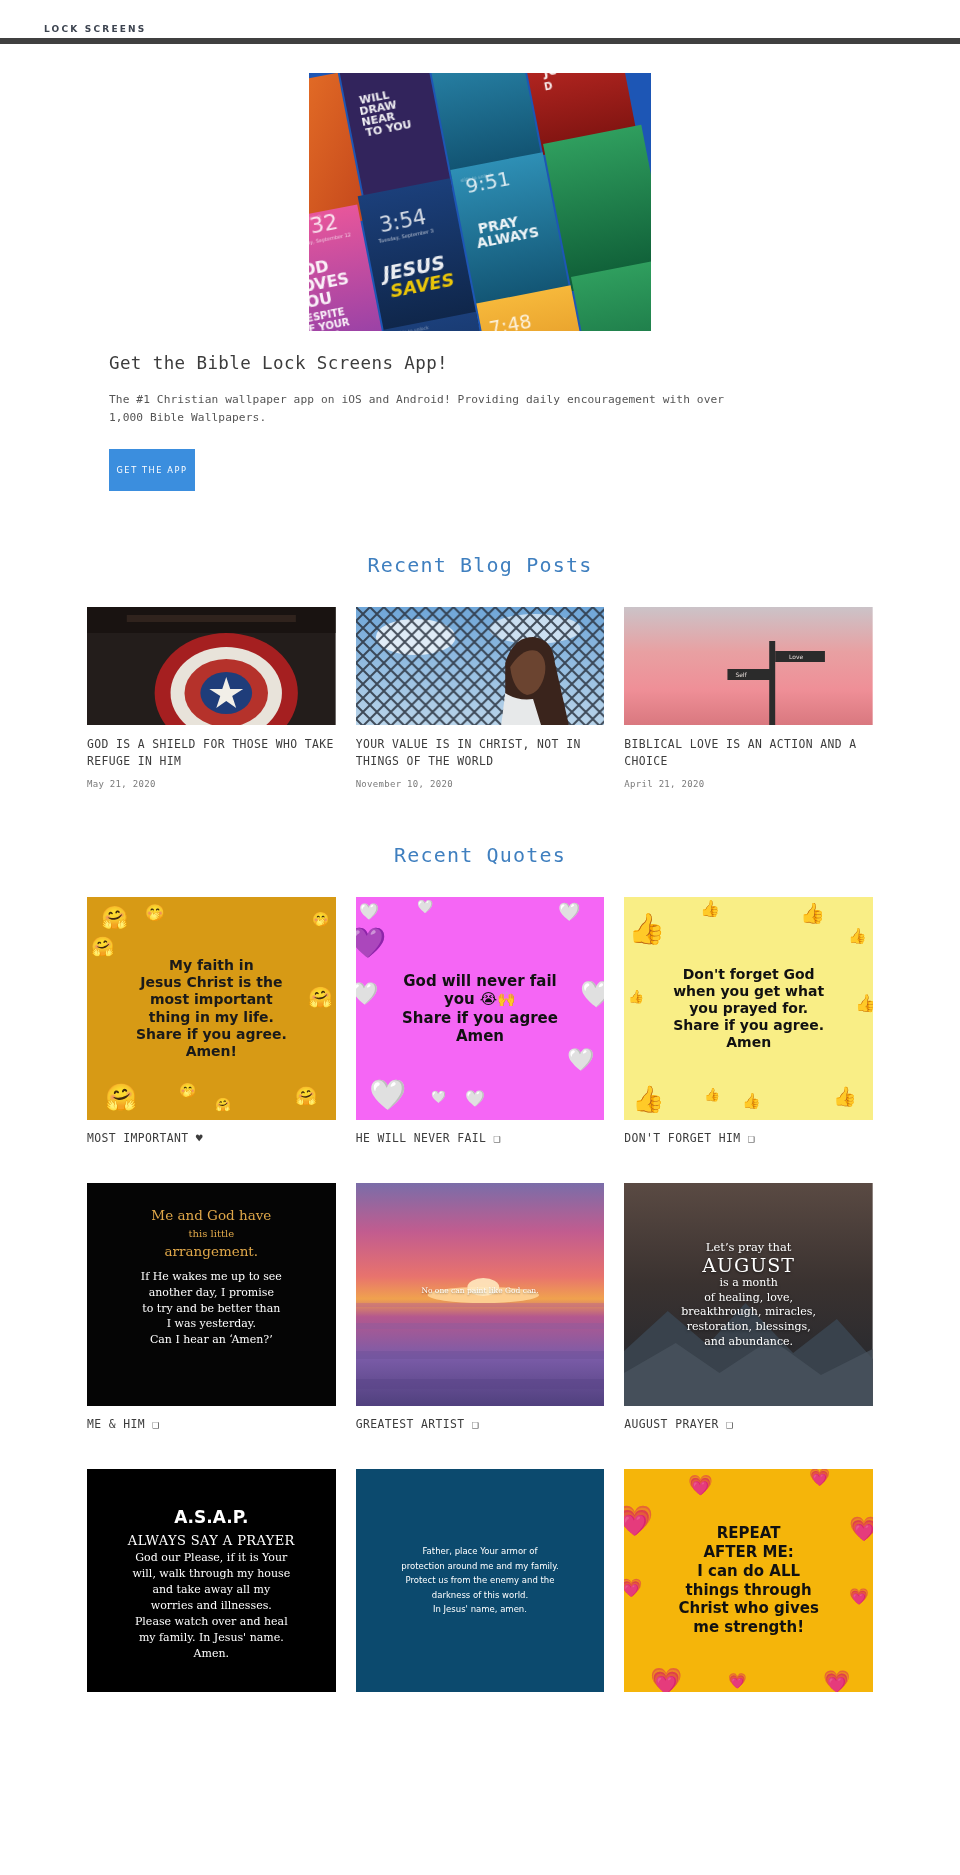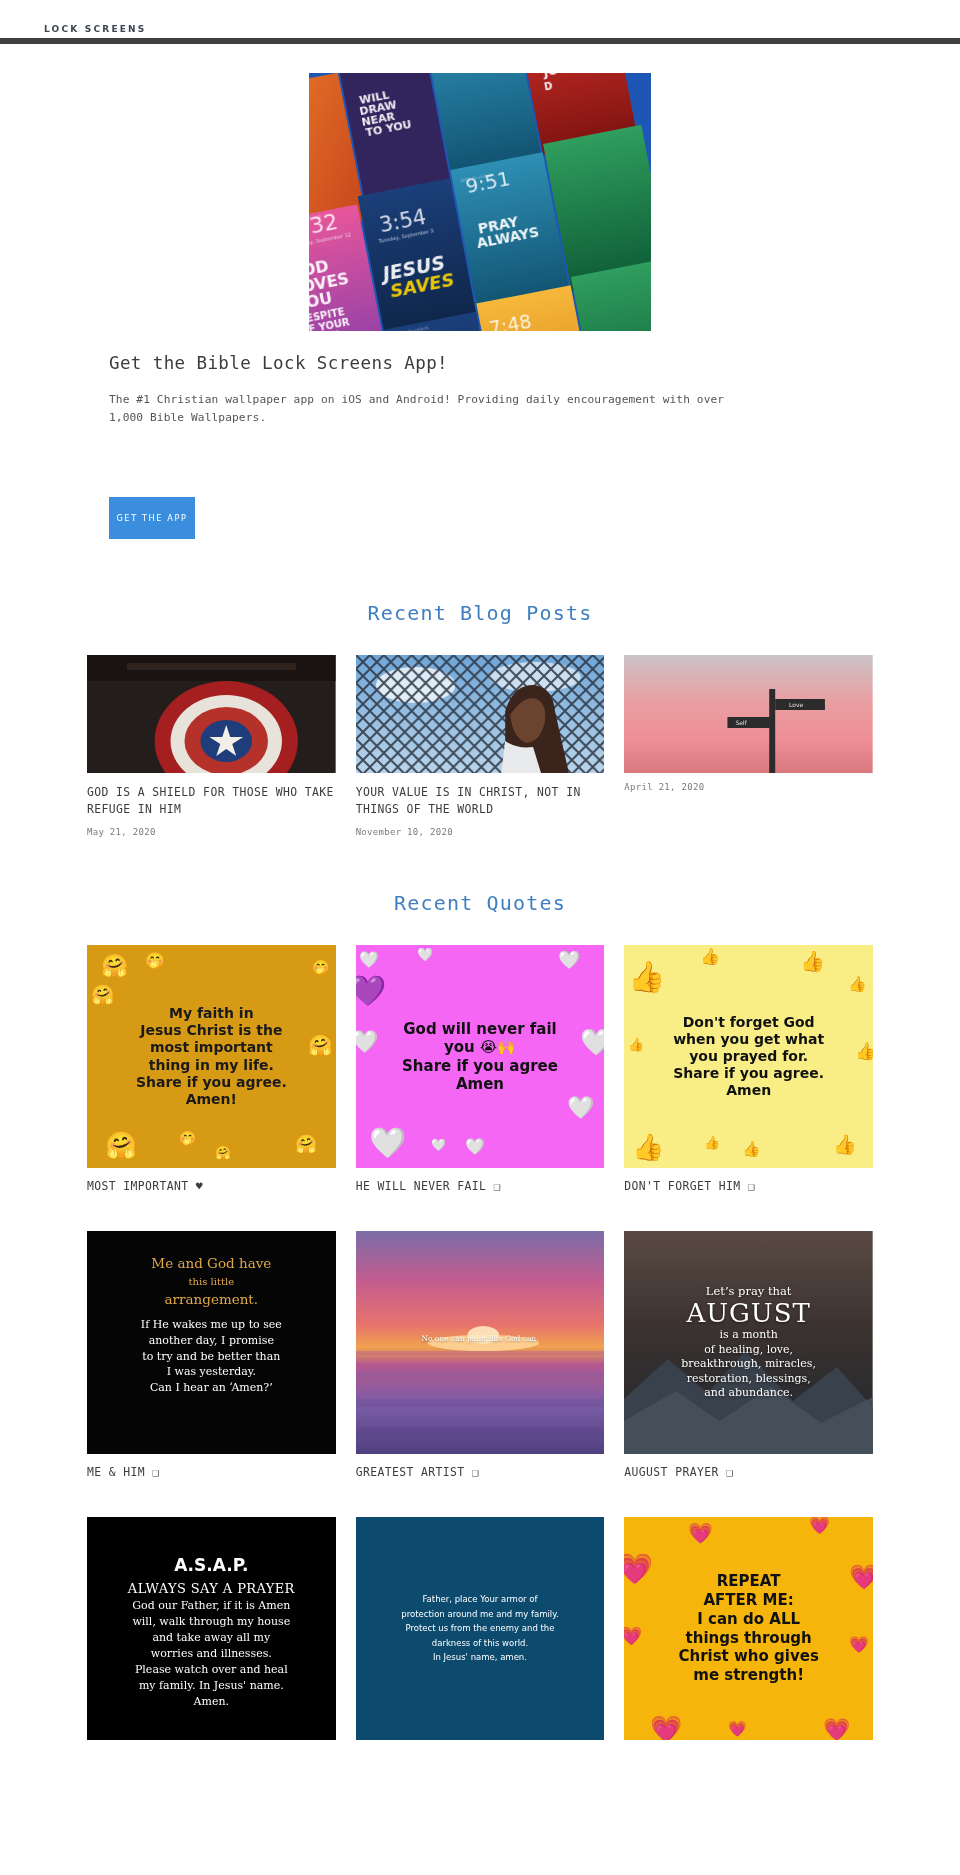--- a/index.html
+++ b/index.html
@@ -75,21 +75,20 @@
     height: 42px;
     background: #3b8ede;
     color: #ffffff;
     font-size: 8.2px;
     letter-spacing: 1.6px;
     line-height: 1.55;
     border: none;
     cursor: pointer;
     font-family: "DejaVu Sans", "Liberation Sans", sans-serif;
     padding: 0 6px;
-    margin-top: 48px;
   }
 
   
   .section-title {
     text-align: center;
     color: #3f7fbf;
     font-size: 20px;
     font-weight: 400;
     letter-spacing: 1.2px;
   }
@@ -326,20 +325,21 @@
           </linearGradient>
         </defs>
         <rect width="250" height="118" fill="url(#sunset)"></rect>
         <rect x="146" y="34" width="6" height="84" fill="#2b2b2b"></rect>
         <rect x="152" y="44" width="50" height="11" fill="#2b2b2b"></rect>
         <rect x="104" y="62" width="44" height="11" fill="#2b2b2b"></rect>
         <text x="166" y="52" font-size="6" fill="#e8e0dd" font-family="DejaVu Sans, sans-serif">Love</text>
         <text x="112" y="70" font-size="6" fill="#e8e0dd" font-family="DejaVu Sans, sans-serif">Self</text>
       </svg>
     </div>
+    <div class="blog-title">BIBLICAL LOVE IS AN ACTION AND A CHOICE</div>
     <div class="blog-date">April 21, 2020</div>
   </a>
 </div>
 
 <h2 class="section-title sec-quote">Recent Quotes</h2>
 
 <div class="grid quote-grid">
 
   <div class="quote-card">
     <div class="quote-img" style="background:#d79a15">
@@ -463,37 +463,37 @@
             <stop offset="45%" stop-color="#3a3230"></stop>
             <stop offset="100%" stop-color="#20262e"></stop>
           </linearGradient>
         </defs>
         <rect width="250" height="223" fill="url(#mtnSky)"></rect>
         <path d="M0 168 L44 128 L84 162 L122 120 L170 170 L214 136 L250 176 L250 223 L0 223 Z" fill="#39424c"></path>
         <path d="M0 190 L52 160 L96 190 L148 156 L198 192 L250 166 L250 223 L0 223 Z" fill="#4a545f" opacity="0.75"></path>
       </svg>
       <div class="qtext serif" style="color:#fff;font-size:11px;font-weight:400;line-height:1.32;text-shadow:0 1px 3px rgba(0,0,0,.6)">
         <div style="font-size:11.5px">Let’s pray that</div>
-        <div style="font-size:26px;letter-spacing:1px;line-height:1.12">AUGUST</div>
+        <div style="font-size:19px;letter-spacing:1px;line-height:1.12">AUGUST</div>
         <div>is a month</div>
         <div>of healing, love,</div>
         <div>breakthrough, miracles,</div>
         <div>restoration, blessings,</div>
         <div>and abundance.</div>
       </div>
     </div>
     <div class="quote-caption">AUGUST PRAYER ❑</div>
   </div>
 
   <div class="quote-card">
     <div class="quote-img" style="background:#000;align-items:flex-start;padding-top:36px">
       <div class="qtext serif" style="color:#fff;font-size:11px;font-weight:400;line-height:1.45">
         <div style="font-family:'DejaVu Sans','Liberation Sans',sans-serif;font-weight:700;font-size:17px;line-height:1.5">A.S.A.P.</div>
         <div style="font-size:13px;letter-spacing:0.4px;line-height:1.5">ALWAYS SAY A PRAYER</div>
-        <div>God our Father, if it is Amen</div>
+        <div>God our Please, if it is Your</div>
         <div>will, walk through my house</div>
         <div>and take away all my</div>
         <div>worries and illnesses.</div>
         <div>Please watch over and heal</div>
         <div>my family. In Jesus' name.</div>
         <div>Amen.</div>
       </div>
     </div>
     <div class="quote-caption"></div>
   </div>

